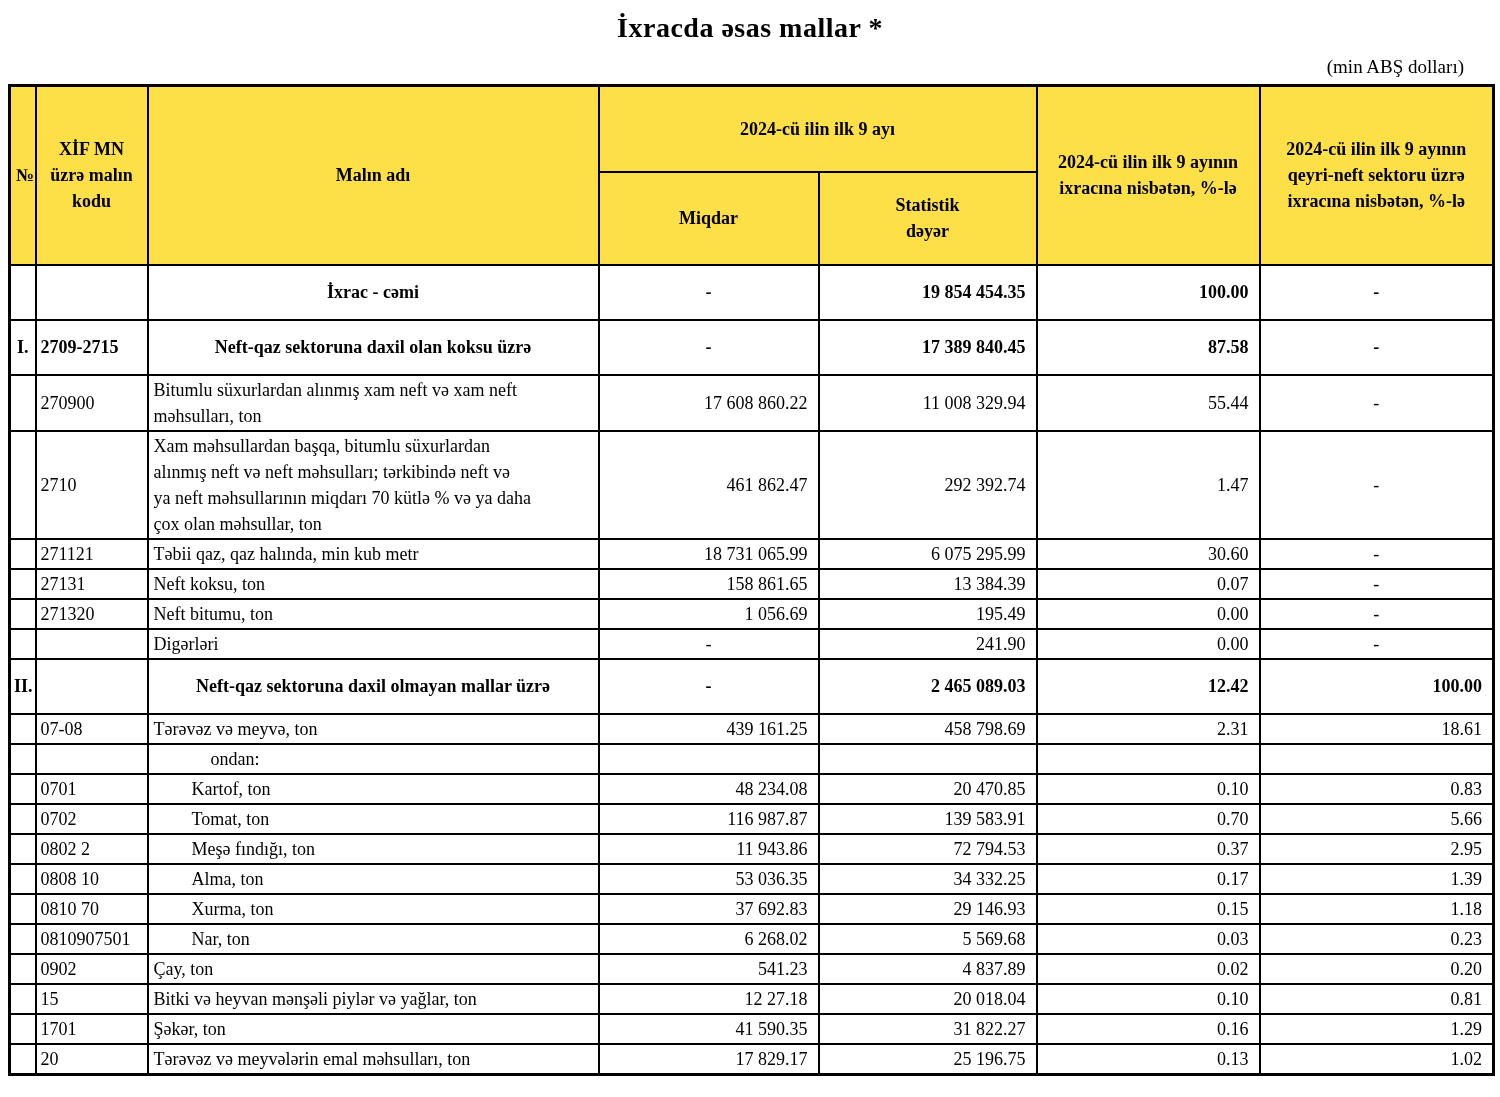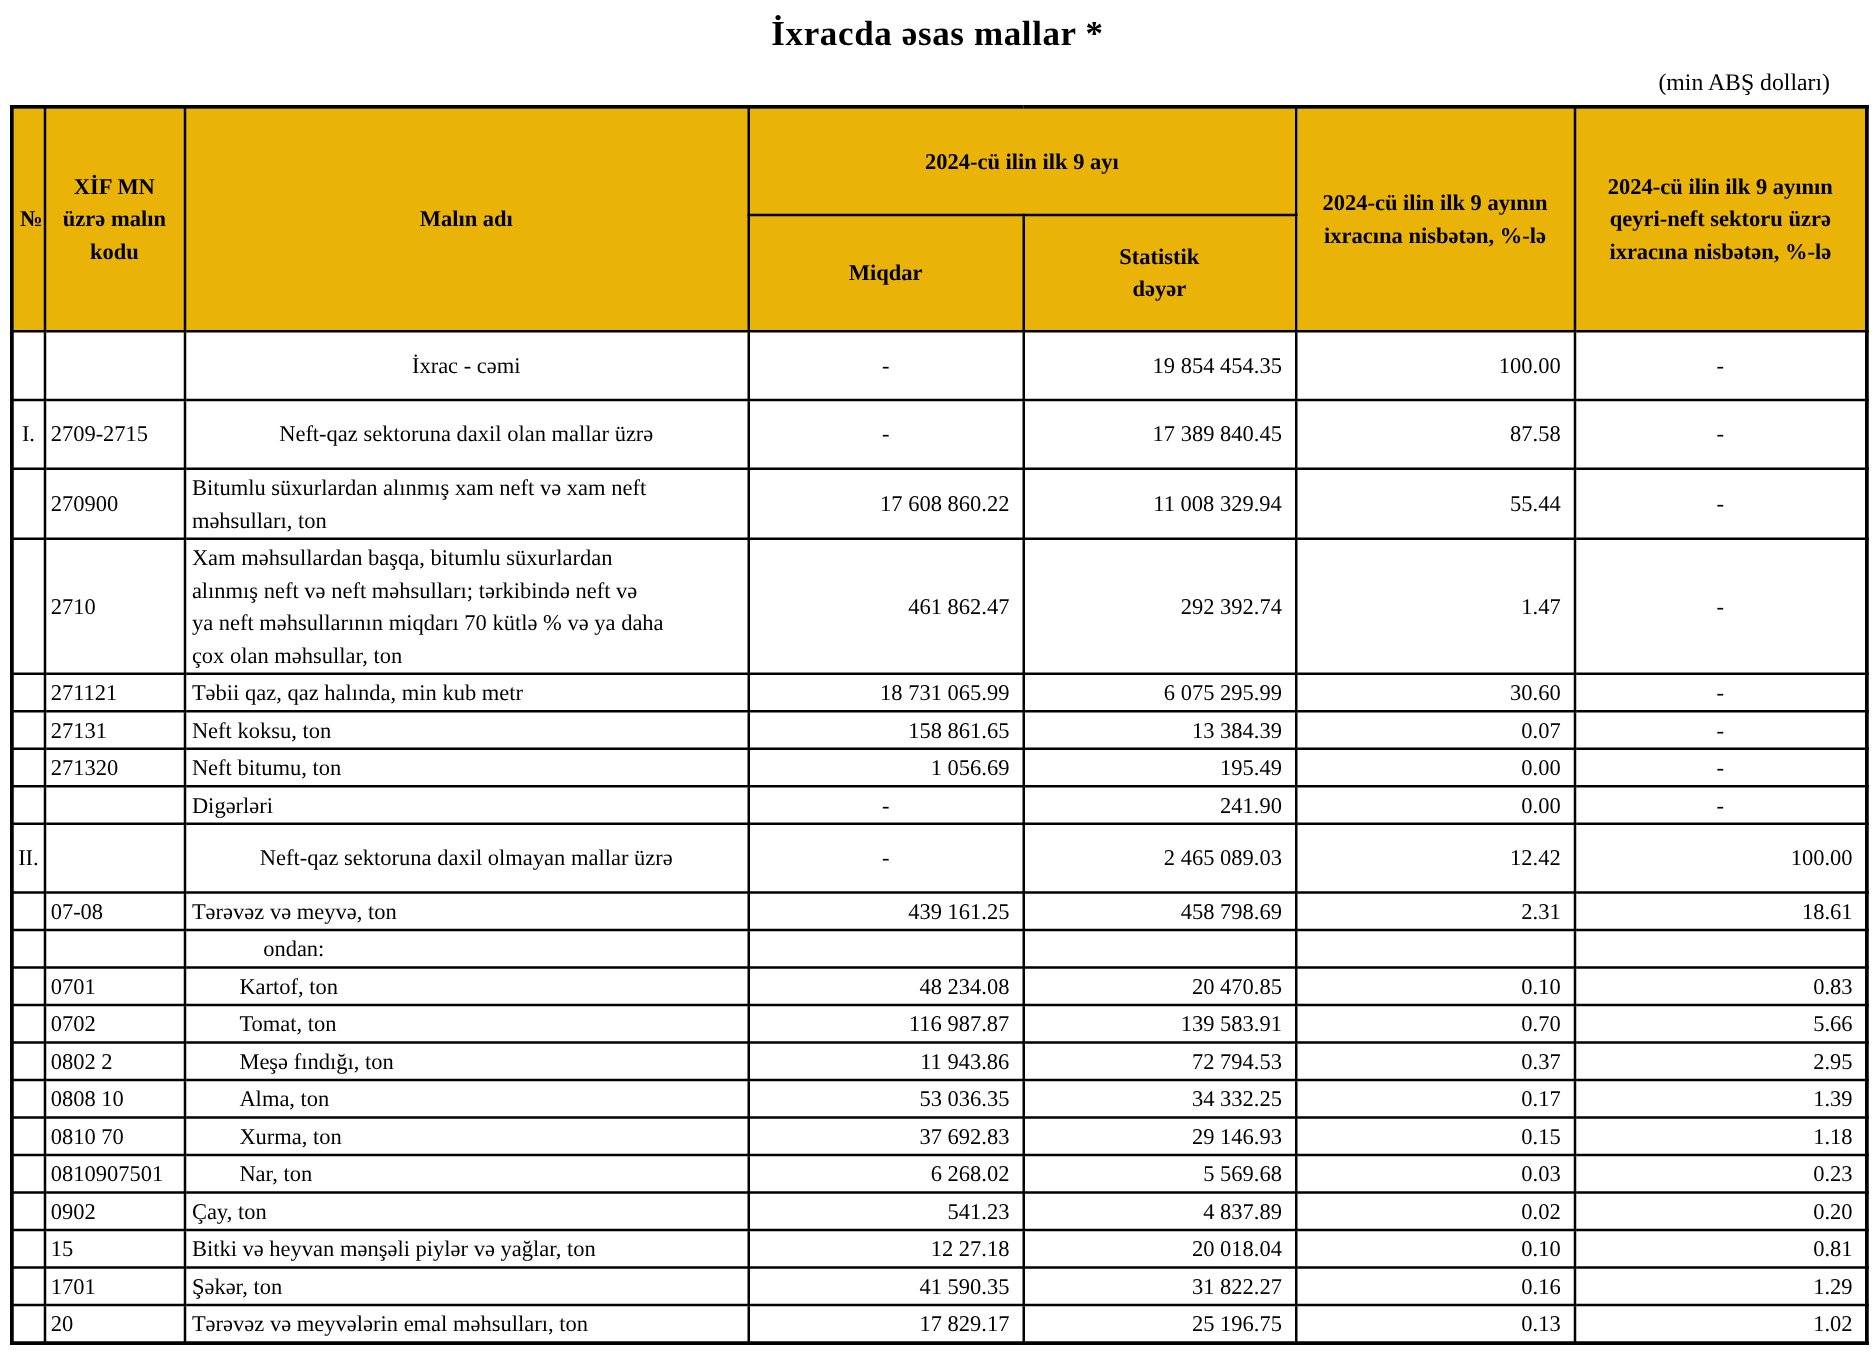--- a/index.html
+++ b/index.html
@@ -37,21 +37,21 @@
     margin: 0 8px;
     border: 3px solid #000000;
   }
   table.exports th, table.exports td {
     border: 2px solid #000000;
     vertical-align: middle;
     overflow: hidden;
     box-sizing: border-box;
   }
   thead th {
-    background: #eab308;
+    background: #fde047;
     font-weight: bold;
     font-size: 18px;
     text-align: center;
     line-height: 26px;
     padding: 2px 5px;
     border-bottom-width: 3px;
   }
   thead tr.group-row th { height: 86px; }
   thead tr.sub-row th { height: 93px; }
   tbody td {
@@ -62,21 +62,21 @@
     background: #ffffff;
   }
   td.c-no   { text-align: center; }
   td.c-code { text-align: left; padding-left: 4px; border-radius: 11px; }
   td.c-name { text-align: left; padding-left: 5px; white-space: pre-line; }
   td.c-name.ind-1 { padding-left: 43px; }
   td.c-name.ind-2 { padding-left: 62px; }
   td.c-name.center { text-align: center; padding-left: 3px; }
   td.c-num  { text-align: right; padding-right: 10px; }
   td.c-num.dash { text-align: center; padding-right: 3px; }
-  tr.total td, tr.section td { font-weight: normal; height: 55px; }
+  tr.total td, tr.section td { font-weight: bold; height: 55px; }
 </style>
 </head>
 <body>
 
 <div class="page">
   <h1 class="title">İxracda əsas mallar *</h1>
   <div class="unit-note">(min ABŞ dolları)</div>
 
   <table class="exports">
     <colgroup>
@@ -109,21 +109,21 @@
           <td class="c-code"></td>
           <td class="c-name center">İxrac - cəmi</td>
           <td class="c-num dash">-</td>
           <td class="c-num">19 854 454.35</td>
           <td class="c-num">100.00</td>
           <td class="c-num dash">-</td>
         </tr>
         <tr class="section">
           <td class="c-no">I.</td>
           <td class="c-code">2709-2715</td>
-          <td class="c-name center">Neft-qaz sektoruna daxil olan mallar üzrə</td>
+          <td class="c-name center">Neft-qaz sektoruna daxil olan koksu üzrə</td>
           <td class="c-num dash">-</td>
           <td class="c-num">17 389 840.45</td>
           <td class="c-num">87.58</td>
           <td class="c-num dash">-</td>
         </tr>
         <tr class="item">
           <td class="c-no"></td>
           <td class="c-code">270900</td>
           <td class="c-name">Bitumlu süxurlardan alınmış xam neft və xam neft
 məhsulları, ton</td>

